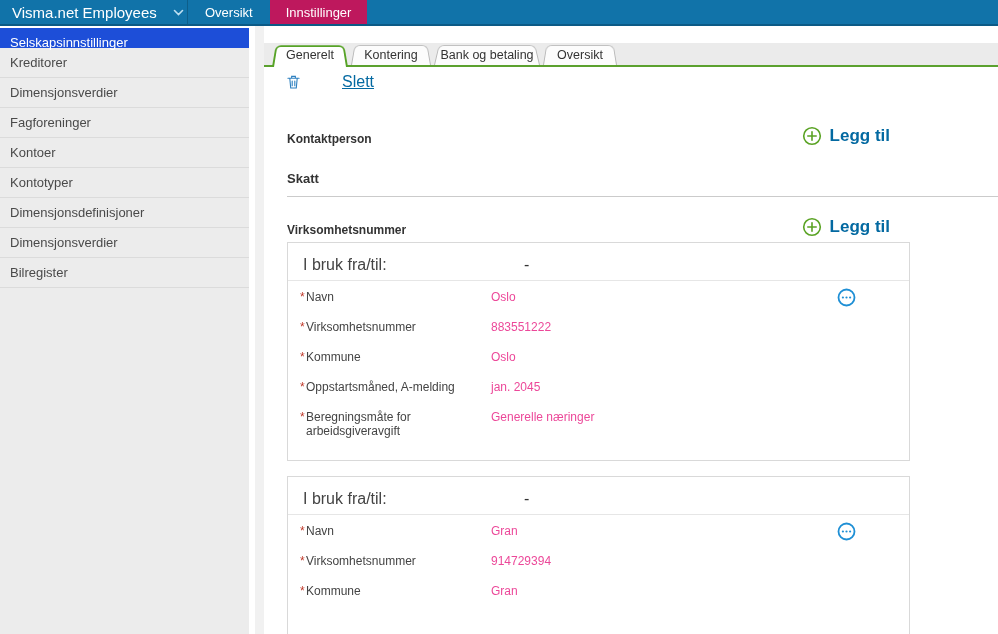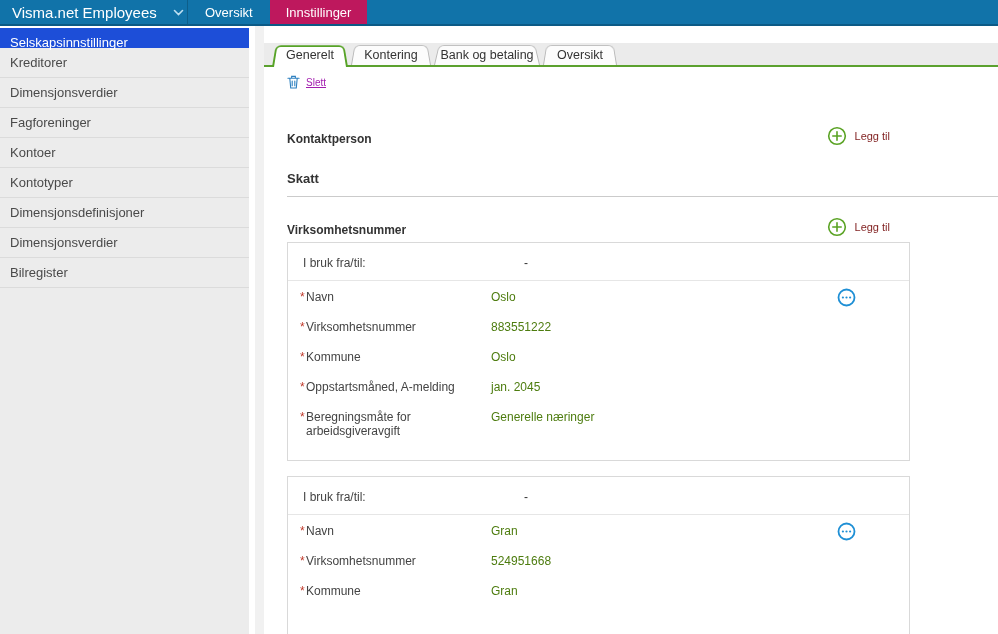--- a/index.html
+++ b/index.html
@@ -61,55 +61,55 @@
     transform:perspective(7px) rotateX(1.8deg); transform-origin:bottom;
   }
   .tab.active { z-index:3; }
   .tab.active .shape {
     background:#fff; border:2px solid #57A327; border-bottom:none; bottom:-2px;
   }
   .tab .lbl { position:relative; z-index:2; }
   .page { position:absolute; top:41px; left:0; right:0; bottom:0; padding-left:23px; overflow:hidden; }
   
   .slett-row { margin-top:7px; height:16px; display:flex; align-items:center; gap:6px; width:80px; cursor:pointer; }
-  .slett-row .txt { color:#a21caf; font-size:10px; text-decoration:underline; }
+  .slett-row .txt { color:#0369a1; font-size:16px; text-decoration:underline;margin-left:36px; }
   
   .sec-header {
     width:623px; box-sizing:border-box; padding-right:20px;
     display:flex; justify-content:space-between; align-items:flex-end;
   }
   .sec-header.kontakt { margin-top:36px; }
   .sec-header.virk { margin-top:20px; }
   .sec-title { font-size:12px; font-weight:bold; color:#333; }
   .legg-til { display:inline-flex; align-items:center; gap:8px; cursor:pointer; }
-  .legg-til .txt { color:#7f1d1d; font-size:11px; }
+  .legg-til .txt { color:#0369a1; font-size:17px;font-weight:bold; }
   .empty-text { margin-top:9px; font-size:12px; font-style:italic; color:#555; }
   .skatt-wrap { margin-top:23px; padding-bottom:9px; border-bottom:1px solid #CBCBCB; }
   .skatt-wrap .sec-title { font-size:13px; }
   
   .card {
     width:623px; box-sizing:border-box; background:#fff;
     border:1px solid #D9D9D9;
   }
   .card1 { margin-top:5px; height:219px; }
   .card2 { margin-top:15px; height:210px; }
   .prow {
     box-sizing:border-box; height:38px; padding:13px 16px 0 15px;
-    display:flex; border-bottom:1px solid #E6E6E6; font-size:12px;
+    display:flex; border-bottom:1px solid #E6E6E6; font-size:16px;
   }
   .prow .plabel { width:188px; color:#444; }
   .prow .pval { color:#333; padding-left:33px; }
   .frow {
     box-sizing:border-box; height:30px; padding:9px 16px 0 12px;
     display:flex; align-items:flex-start; font-size:12px;
   }
   .frow.tall { height:44px; }
   .flabel { width:191px; color:#444; line-height:14px; position:relative; padding-left:6px; box-sizing:border-box; }
   .req { color:#C03A2B; position:absolute; left:0; top:0; }
-  .fval { flex:1; color:#4d7c0f; line-height:14px; }
+  .fval { flex:1; color:#ec4899; line-height:14px; }
   .factions { width:56px; display:flex; justify-content:flex-start; }
   .factions svg { margin-top:-2px; cursor:pointer; }
   .icon-btn { display:inline-flex; cursor:pointer; }
 </style>
 </head>
 <body>
 
 <div class="topbar">
   <div class="app-menu">
     <span>Visma.net Employees</span>
@@ -249,21 +249,21 @@
           <svg width="19" height="19" viewBox="0 0 19 19">
             <circle cx="9.5" cy="9.5" r="8" fill="#fff" stroke="#1E8FD5" stroke-width="1.8"></circle>
             <circle cx="5.9" cy="9.5" r="1.1" fill="#1E8FD5"></circle>
             <circle cx="9.5" cy="9.5" r="1.1" fill="#1E8FD5"></circle>
             <circle cx="13.1" cy="9.5" r="1.1" fill="#1E8FD5"></circle>
           </svg>
         </span>
       </div>
       <div class="frow">
         <span class="flabel"><span class="req">*</span><span>Virksomhetsnummer</span></span>
-        <span class="fval">524951668</span>
+        <span class="fval">914729394</span>
       </div>
       <div class="frow">
         <span class="flabel"><span class="req">*</span><span>Kommune</span></span>
         <span class="fval">Gran</span>
       </div>
       <div class="frow">
         
         
       </div>
     </div>

